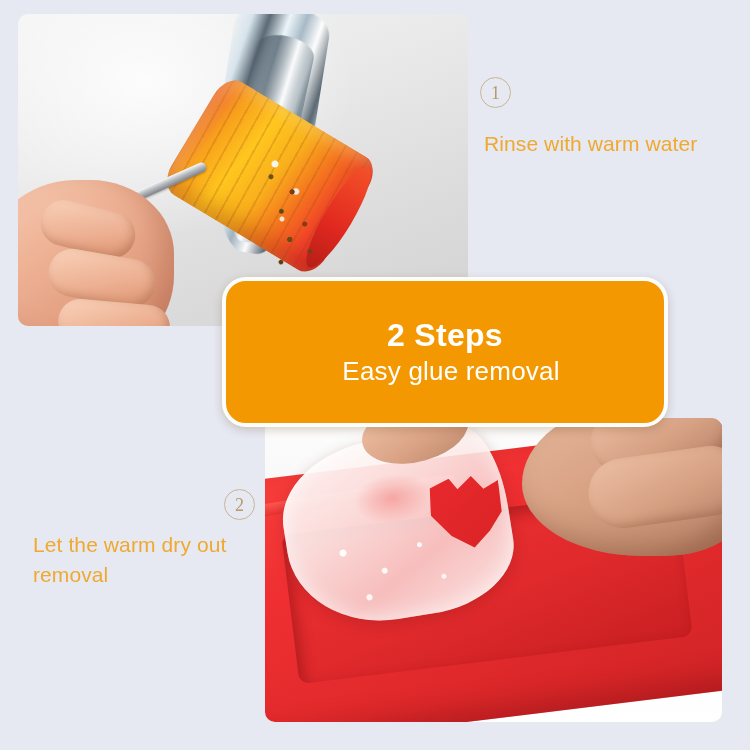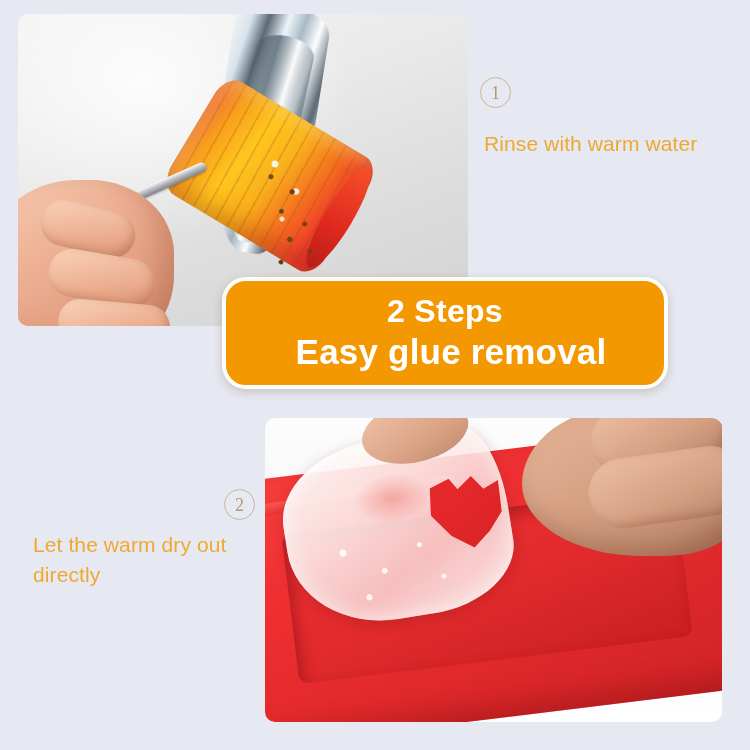--- a/index.html
+++ b/index.html
@@ -252,43 +252,43 @@
     background: linear-gradient(160deg,#f0c4a8,#d9a184 65%,#bd8a6d);
     transform: rotate(-16deg);
   }
 
   
   .badge {
     position: absolute;
     left: 222px;
     top: 277px;
     width: 446px;
-    height: 112px;
+    height: 150px;
     background: #f39800;
     border-radius: 24px;
     border: 4px solid #fdfdfb;
     box-sizing: border-box;
     box-shadow: 0 3px 10px rgba(90,60,0,.22);
     display: flex;
     flex-direction: column;
     align-items: center;
     justify-content: center;
     gap: 4px;
   }
   .badge-line1 {
     color: #ffffff;
     font-size: 32px;
     font-weight: bold;
     letter-spacing: .3px;
     line-height: 1.1;
   }
   .badge-line2 {
     color: #ffffff;
-    font-size: 35px;
-    font-weight: bold;
+    font-size: 26px;
+    font-weight: normal;
     letter-spacing: .2px;
     line-height: 1.1;
     margin-left: 12px;
   }
 
   
   .step-marker {
     position: absolute;
     width: 29px;
     height: 29px;
@@ -362,16 +362,16 @@
     <div class="badge-line1">2 Steps</div>
     <div class="badge-line2">Easy glue removal</div>
   </div>
 
   <div class="step-marker marker-1">1</div>
   <div class="step-text step-text-1">Rinse with warm water</div>
 
   <div class="step-marker marker-2">2</div>
   <div class="step-text step-text-2">
     <div>Let the warm dry out</div>
-    <div>directly</div>
+    <div>removal</div>
   </div>
 
 </div>
 
 </body></html>

